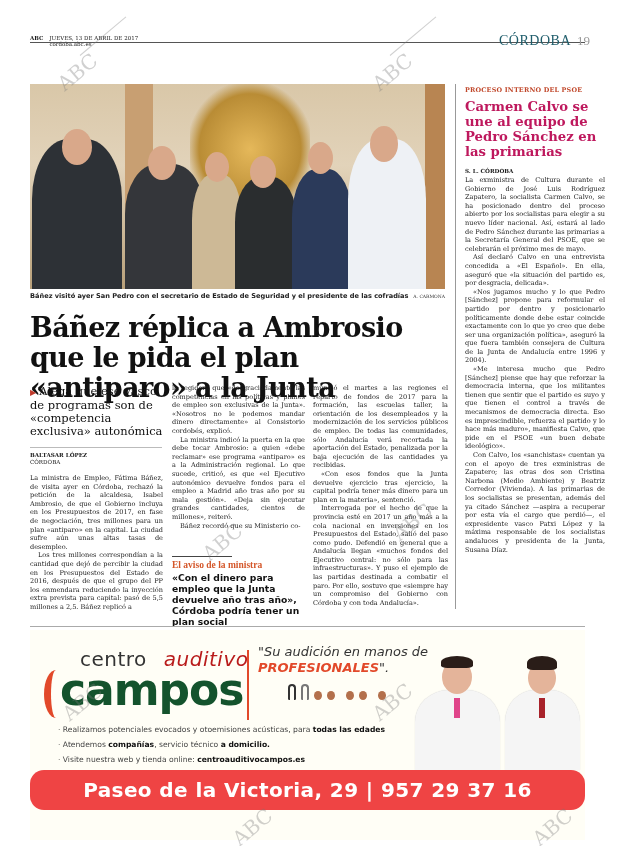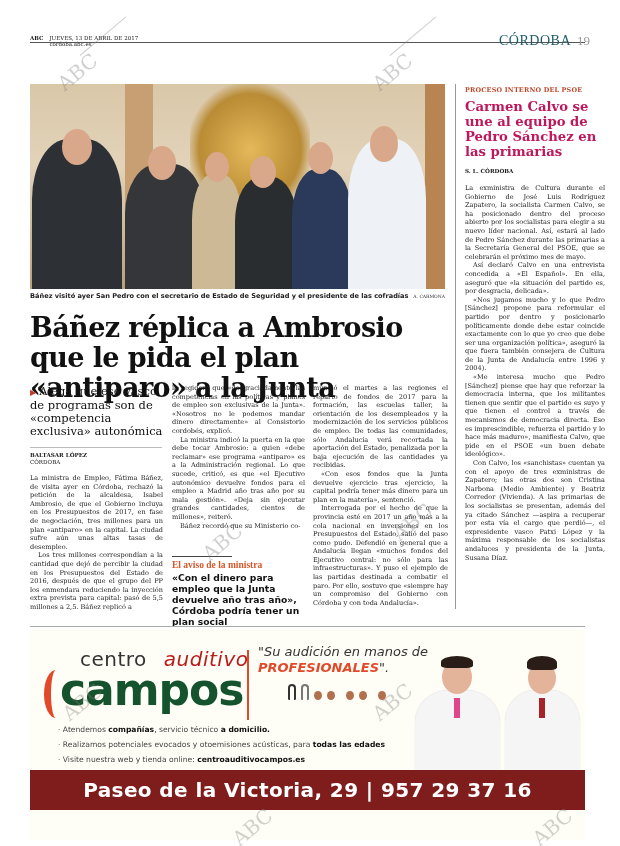--- a/index.html
+++ b/index.html
@@ -50,40 +50,40 @@
   .box-rule { left: 172px; top: 556px; width: 60px; height: 1px; background: #444; }
   .box-title { left: 172px; top: 560px; font-family: Liberation Serif, serif; font-weight: bold; font-size: 9.5px; color: #d4572a; }
   .box-quote { left: 172px; top: 572px; width: 135px; font-family: "DejaVu Sans", sans-serif; font-weight: bold;
                font-size: 9.2px; line-height: 11px; color: #111; }
 
   
   .side-rule-v { left: 455px; top: 84px; width: 1px; height: 525px; background: #999; }
   .kicker { left: 465px; top: 86px; font-family: "DejaVu Serif", serif; font-size: 6.4px; font-weight: bold; color: #c0472a; letter-spacing: 0.2px; }
   .side-title { left: 465px; top: 99px; width: 150px; font-family: "DejaVu Serif", serif; font-weight: bold; font-size: 13.2px; line-height: 15px; color: #be185d; }
   .side-byline { left: 465px; top: 168px; font-size: 5.6px; font-weight: bold; }
-  .side-col { left: 465px; top: 176px; width: 140px; margin-top: 8px; }
+  .side-col { left: 465px; top: 176px; width: 140px; }
 
   
   .ad-rule { left: 30px; top: 626px; width: 555px; height: 1px; background: #aaa; }
   .ad { left: 30px; top: 630px; width: 555px; height: 210px; background: #fffef6; overflow: hidden; }
   .ad-logo-small { position: absolute; left: 50px; top: 17px; font-family: "DejaVu Sans", sans-serif; font-size: 20px; color: #333; letter-spacing: 0.5px; }
   .ad-logo-small b { color: #b91c1c; font-style: italic; font-weight: normal; margin-left: 17px; }
   .ad-logo-big { position: absolute; left: 30px; top: 34px; font-family: "DejaVu Sans", sans-serif; font-weight: bold; font-size: 44px;
                  color: #14532d; letter-spacing: -1px; }
   .ad-logo-swoosh { position: absolute; left: 14px; top: 40px; width: 24px; height: 48px; border-left: 7px solid #e2492a; border-radius: 60% 0 0 60%; }
   .ad-divider { position: absolute; left: 217px; top: 20px; width: 2px; height: 70px; background: #e2492a; }
   .ad-slogan { position: absolute; left: 228px; top: 14px; font-family: "DejaVu Sans", sans-serif; font-style: italic; font-size: 13px; line-height: 16px; color: #333; }
   .ad-slogan b { color: #e2492a; text-align: right; }
   .aids { position: absolute; left: 258px; top: 54px; display: flex; gap: 5px; align-items: flex-end; }
   .aid-bte { width: 8px; height: 16px; border: 2px solid #333; border-radius: 6px 6px 2px 2px; border-bottom: none; }
   .aid-ite { width: 8px; height: 9px; border-radius: 50%; background: #b3704c; }
   .ad-bullets { position: absolute; left: 28px; top: 92px; font-family: "DejaVu Sans", sans-serif; font-size: 7.6px; line-height: 15px; color: #444; }
   .ad-bullets b { color: #111; }
-  .ad-bar { position: absolute; left: 0; top: 140px; width: 555px; height: 40px; background: #7f1d1d; display: flex; align-items: center; justify-content: center;
-            font-family: "DejaVu Sans", sans-serif; font-weight: bold; font-size: 20px; color: #ffffff; letter-spacing: 0.4px; }
+  .ad-bar { position: absolute; left: 0; top: 140px; width: 555px; height: 40px; background: #ef4444; display: flex; align-items: center; justify-content: center;
+            font-family: "DejaVu Sans", sans-serif; font-weight: bold; font-size: 20px; color: #ffffff; letter-spacing: 0.4px; border-radius: 14px; }
   .doctors { position: absolute; left: 385px; top: 20px; width: 165px; height: 120px; }
   .doc { position: absolute; bottom: 0; background: #f5f5f5; border-radius: 40% 40% 0 0; box-shadow: 0 0 1px #ccc; }
   .doc-head { position: absolute; border-radius: 50%; background: #e4b49a; }
   .doc-hair { position: absolute; border-radius: 50% 50% 20% 20%; background: #2a1d18; }
   .tie { position: absolute; width: 6px; height: 20px; }
 
   
   .wm { position: absolute; font-family: "DejaVu Serif", serif; font-size: 20px; color: rgba(120,120,120,0.35); transform: rotate(-40deg); pointer-events: none; }
   .wm-line { position: absolute; height: 1px; background: rgba(120,120,120,0.35); transform: rotate(-40deg); transform-origin: left center; pointer-events: none; }
 </style>
@@ -183,22 +183,22 @@
   <div class="aids">
     <div class="aid-bte"></div>
     <div class="aid-bte" style="border-color:#777;"></div>
     <div class="aid-ite"></div>
     <div class="aid-ite"></div>
     <div class="aid-ite" style="margin-left:6px;"></div>
     <div class="aid-ite"></div>
     <div class="aid-ite" style="margin-left:6px;"></div>
   </div>
   <div class="ad-bullets">
+    <div><span>· Realizamos potenciales evocados y otoemisiones acústicas, para </span><b>todas las edades</b></div>
     <div><span>· Atendemos </span><b>compañías</b><span>, servicio técnico </span><b>a domicilio.</b></div>
-    <div><span>· Realizamos potenciales evocados y otoemisiones acústicas, para </span><b>todas las edades</b></div>
     <div><span>· Visite nuestra web y tienda online: </span><b>centroauditivocampos.es</b></div>
   </div>
   <div class="doctors">
     <div class="doc" style="left:0;width:85px;height:80px;"></div>
     <div class="doc-head" style="left:27px;top:10px;width:30px;height:34px;"></div>
     <div class="doc-hair" style="left:26px;top:6px;width:32px;height:12px;"></div>
     <div class="tie" style="left:39px;top:48px;background:#e0458a;"></div>
     <div class="doc" style="left:90px;width:75px;height:80px;"></div>
     <div class="doc-head" style="left:113px;top:12px;width:28px;height:32px;"></div>
     <div class="doc-hair" style="left:112px;top:6px;width:30px;height:14px;"></div>

